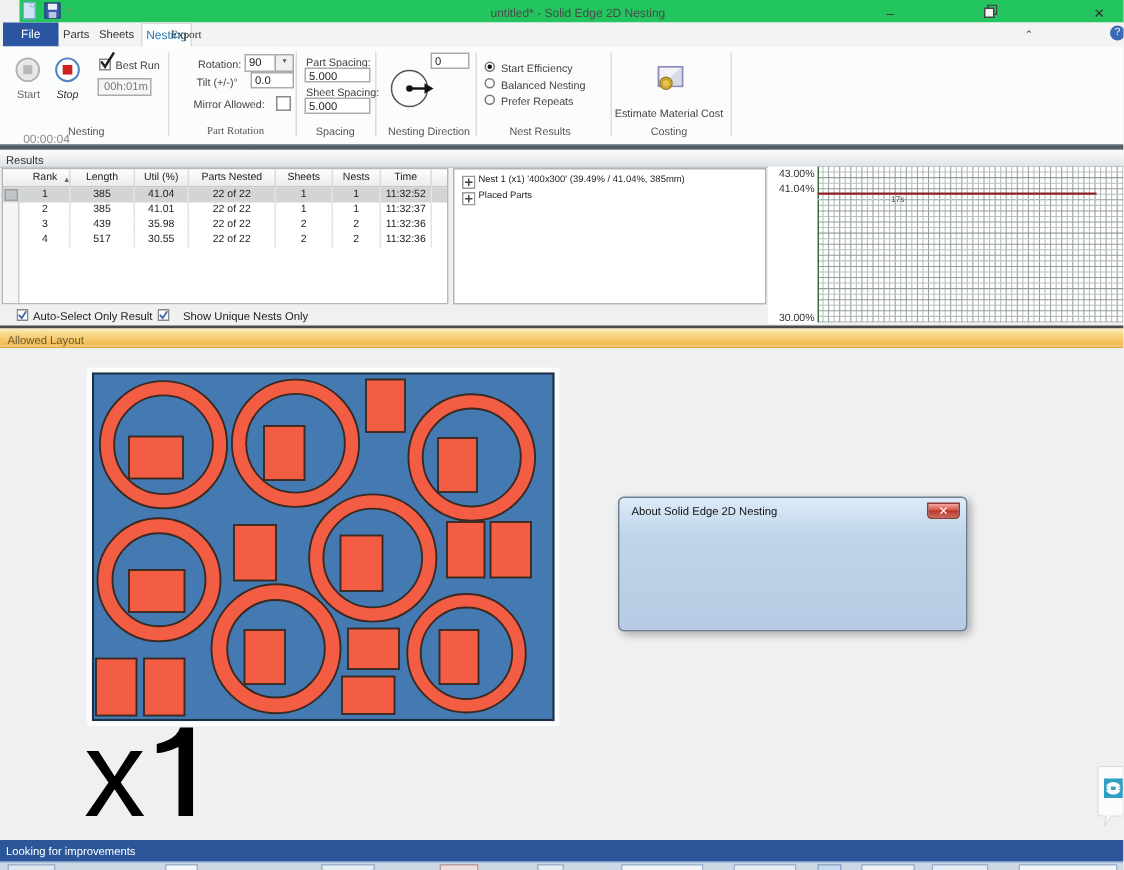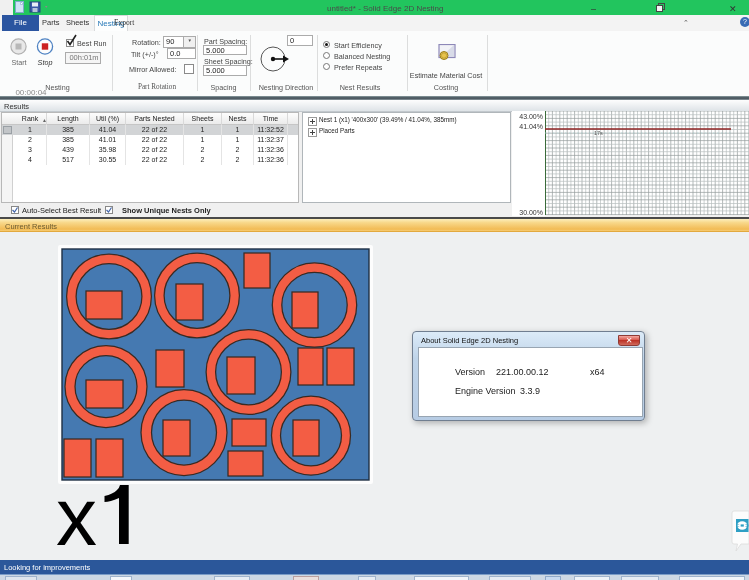--- a/index.html
+++ b/index.html
@@ -316,31 +316,31 @@
     <line x1="0" y1="22" x2="186" y2="22" stroke="#aed6d6" stroke-width="0.7" stroke-dasharray="1.5,2.5"></line>
       <text x="49" y="23.5" font-size="5.5" fill="#555" font-family="Liberation Sans">17s</text>
   </svg>
 </div>
 
 <div id="checkrow" class="abs">
   <svg class="abs" style="left:11px;top:3px;" width="8" height="8">
       <rect x="0.5" y="0.5" width="7" height="7" fill="#fff" stroke="#888"></rect>
       <path d="M1.5 4 L3.5 6 L6.5 1.5" fill="none" stroke="#4466aa" stroke-width="1.2"></path>
     </svg>
-  <span class="abs" style="left:22px;top:3px;">Auto-Select Best Result</span>
+  <span class="abs" style="left:22px;top:3px;">Auto-Select Only Result</span>
   <svg class="abs" style="left:105px;top:3px;" width="8" height="8">
       <rect x="0.5" y="0.5" width="7" height="7" fill="#fff" stroke="#888"></rect>
       <path d="M1.5 4 L3.5 6 L6.5 1.5" fill="none" stroke="#4466aa" stroke-width="1.2"></path>
     </svg>
-  <span class="abs" style="left:122px;top:3px;font-weight:bold;">Show Unique Nests Only</span>
+  <span class="abs" style="left:122px;top:3px;">Show Unique Nests Only</span>
 </div>
 
 <div id="cl-topline" class="abs"></div>
 <div id="orangebar" class="abs">
-    <span>Current Results</span>
+    <span>Allowed Layout</span>
   </div>
 
 <div id="canvas" class="abs">
   <svg class="abs" style="left:0;top:0;" width="749" height="328" viewBox="0 0 749 328">
     <defs>
       <filter id="glow" x="-10%" y="-10%" width="120%" height="120%">
         <feDropShadow dx="0" dy="0" stdDeviation="3" flood-color="#ffffff" flood-opacity="1"></feDropShadow>
       </filter>
     </defs>
     <g transform="translate(0,-232)">
@@ -383,27 +383,20 @@
     <ellipse cx="13.2" cy="15.5" rx="5" ry="4.2" fill="#fff"></ellipse>
     <rect x="7" y="14.4" width="12.5" height="2.2" fill="#2f9fc4"></rect>
     <path d="M8.2 15.5 l3.4 -2 l0 4 Z" fill="#fff"></path>
     <path d="M18.2 15.5 l-3.4 -2 l0 4 Z" fill="#fff"></path>
   </svg>
 </div>
 
 <div id="dialog" class="abs">
   <span id="dlg-title">About Solid Edge 2D Nesting</span>
   <div id="dlg-close">✕</div>
-  <div id="dlg-body">
-    <span style="position:absolute;left:36px;top:19px;">Version</span>
-    <span style="position:absolute;left:77px;top:19px;">221.00.00.12</span>
-    <span style="position:absolute;left:171px;top:19px;">x64</span>
-    <span style="position:absolute;left:36px;top:38px;">Engine Version</span>
-    <span style="position:absolute;left:101px;top:38px;">3.3.9</span>
-  </div>
 </div>
 
 <div id="statusbar" class="abs">
     <span class="abs" style="left:4px;top:3px;">Looking for improvements</span>
   </div>
 <div id="bottomstrip" class="abs">
   <div class="abs" style="left:5px;top:1px;width:32px;height:5px;background:#dfe6ee;border:1px solid #9fb3cc;"></div>
   <div class="abs" style="left:110px;top:1px;width:22px;height:5px;background:#f5f8fb;border:1px solid #9fb3cc;"></div>
   <div class="abs" style="left:214px;top:1px;width:36px;height:5px;background:#e7edf4;border:1px solid #9fb3cc;"></div>
   <div class="abs" style="left:293px;top:1px;width:26px;height:5px;background:#eadfdd;border:1px solid #b99f9f;"></div>

